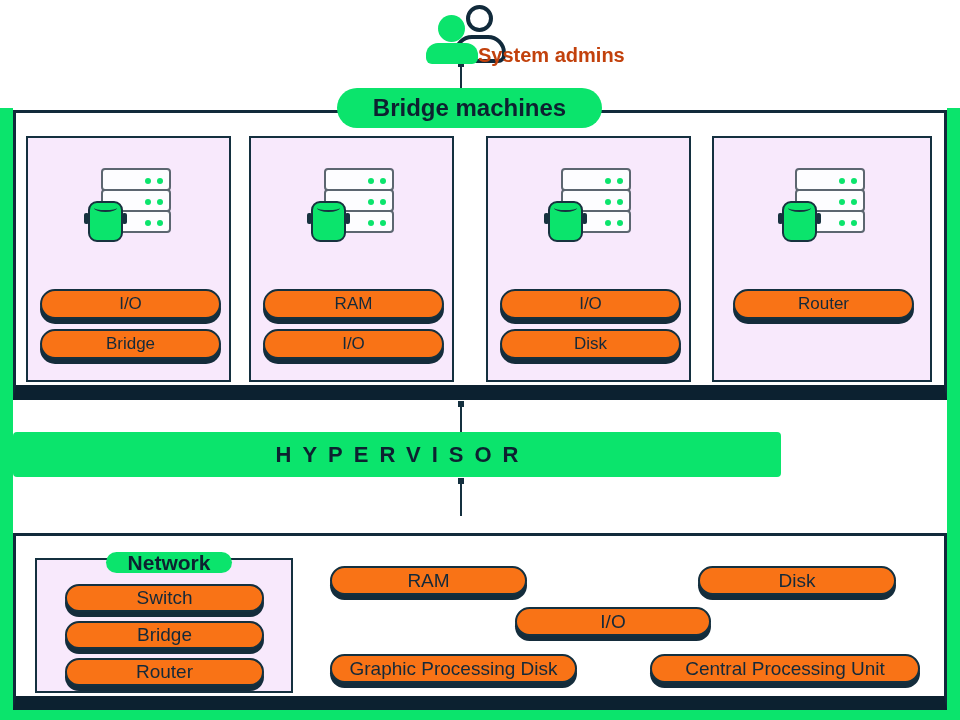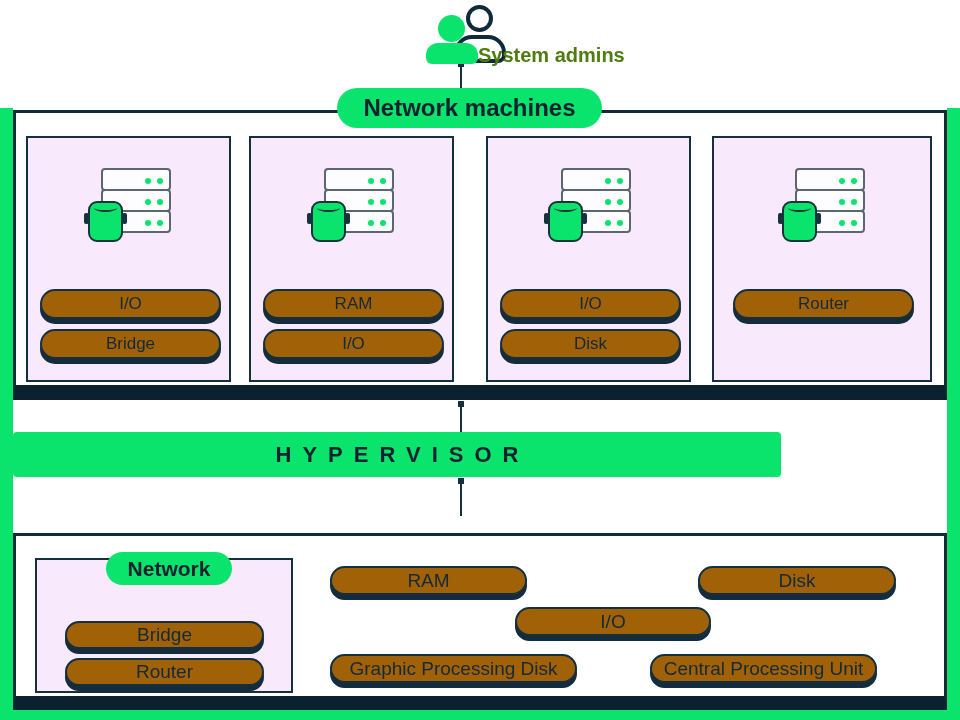--- a/index.html
+++ b/index.html
@@ -13,21 +13,21 @@
   
   .connector { position:absolute; width:2px; background:#14303F; z-index:2; }
   .conn-dot  { position:absolute; width:6px; height:6px; background:#14303F; z-index:3; }
 
   
   .green-pill { position:absolute; background:#0BE46C; border-radius:999px;
                 display:flex; align-items:center; justify-content:center;
                 font-weight:bold; color:#0D2130; z-index:5; }
 
   
-  .pill { position:absolute; background:#a16207; border:2px solid #14303F;
+  .pill { position:absolute; background:#f97316; border:2px solid #14303F;
           border-radius:999px; box-shadow:0 5px 0 0 #142C3B;
           display:flex; align-items:center; justify-content:center;
           color:#14293A; z-index:4; }
 
   
   .container-box { position:absolute; background:#ffffff; border:3px solid #112A3B;
                    border-bottom:15px solid #0C2130; z-index:2; }
 
   .vm-card { position:absolute; width:205px; height:246px; background:#F8E9FC;
              border:2px solid #14303F; z-index:3; }
@@ -53,21 +53,21 @@
   .p-back-head { position:absolute; left:42px; top:3px; width:27px; height:27px;
                  border:4px solid #112A3B; border-radius:50%; background:#fff; }
   .p-back-body { position:absolute; left:30px; top:33px; width:52px; height:28px;
                  border:4px solid #112A3B; border-radius:18px 18px 8px 8px; background:#fff; }
   .p-front-head { position:absolute; left:14px; top:13px; width:27px; height:27px;
                   border-radius:50%; background:#0BE46C; z-index:2; }
   .p-front-body { position:absolute; left:2px; top:41px; width:52px; height:21px;
                   border-radius:12px 12px 6px 6px; background:#0BE46C; z-index:2; }
 
   .admin-label { position:absolute; left:478px; top:44px; font-size:20px; font-weight:bold;
-                 color:#4d7c0f; z-index:4; white-space:nowrap; }
+                 color:#c2410c; z-index:4; white-space:nowrap; }
 
   .vm-pill-label { font-size:17px; }
   .res-pill-label { font-size:19px; }
 
   #hypervisor-pill { left:13px; top:432px; width:768px; height:45px; border-radius:4px;
                      font-size:22px; letter-spacing:11px; text-indent:11px; }
 </style>
 </head>
 <body>
 
@@ -81,21 +81,21 @@
     <div class="p-back-head"></div>
     <div class="p-back-body"></div>
     <div class="p-front-head"></div>
     <div class="p-front-body"></div>
   </div>
   <div class="admin-label">System admins</div>
 
   <div class="conn-dot" style="left:458px; top:61px;"></div>
   <div class="connector" style="left:460px; top:63px; height:27px;"></div>
 
-  <div class="green-pill" style="left:337px; top:88px; width:265px; height:40px; font-size:24px; z-index:5;">Network machines</div>
+  <div class="green-pill" style="left:337px; top:88px; width:265px; height:40px; font-size:24px; z-index:5;">Bridge machines</div>
 
   <div class="container-box" style="left:13px; top:110px; width:934px; height:290px;"></div>
 
   <div class="vm-card" style="left:26px; top:136px;">
     <div class="server-icon">
       <div class="srv-row" style="top:0;">
           <span class="srv-dot" style="left:42px;"></span>
           <span class="srv-dot" style="left:54px;"></span>
         </div>
       <div class="srv-row" style="top:21px;">
@@ -192,23 +192,24 @@
 
   <div class="green-pill" id="hypervisor-pill">HYPERVISOR</div>
 
   <div class="conn-dot" style="left:458px; top:478px;"></div>
   <div class="connector" style="left:460px; top:480px; height:36px;"></div>
 
 
   <div class="container-box" style="left:13px; top:533px; width:934px; height:177px; border-bottom-width:14px;"></div>
 
   <div class="net-box"></div>
-  <div class="green-pill" style="left:106px; top:552px; width:126px; height:33px; font-size:21px; border-radius:17px;">Network</div>
+  <div class="green-pill" style="left:106px; top:552px; width:126px; height:21px; font-size:21px; border-radius:17px;">Network</div>
+  <div class="pill res-pill-label" style="left:65px; top:584px; width:199px; height:28px;">Switch</div>
   <div class="pill res-pill-label" style="left:65px; top:621px; width:199px; height:28px;">Bridge</div>
   <div class="pill res-pill-label" style="left:65px; top:658px; width:199px; height:28px;">Router</div>
 
   <div class="pill res-pill-label" style="left:330px; top:566px; width:197px; height:29px;">RAM</div>
   <div class="pill res-pill-label" style="left:698px; top:566px; width:198px; height:29px;">Disk</div>
   <div class="pill res-pill-label" style="left:515px; top:607px; width:196px; height:29px;">I/O</div>
   <div class="pill res-pill-label" style="left:330px; top:654px; width:247px; height:29px;">Graphic Processing Disk</div>
-  <div class="pill res-pill-label" style="left:650px; top:654px; width:227px; height:29px;">Central Processing Unit</div>
+  <div class="pill res-pill-label" style="left:650px; top:654px; width:270px; height:29px;">Central Processing Unit</div>
 
 </div>
 
 </body></html>

